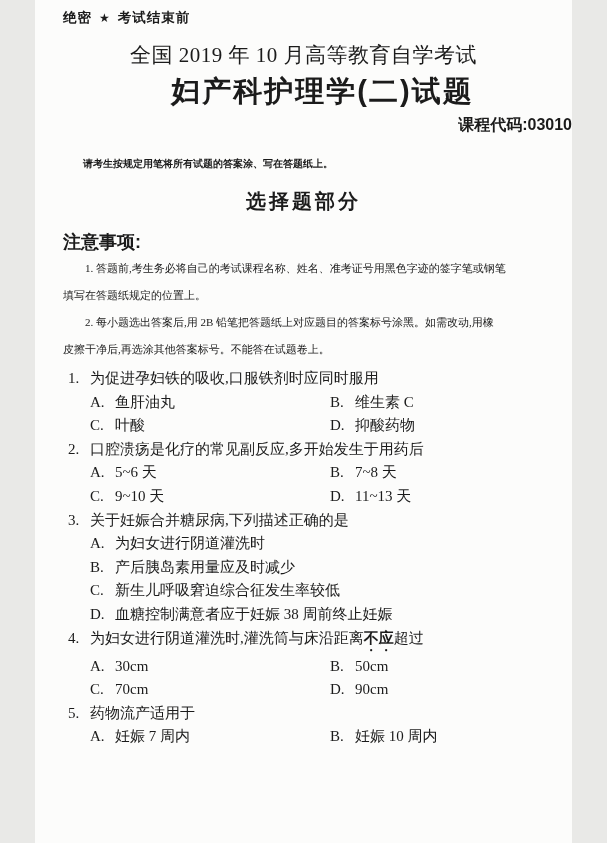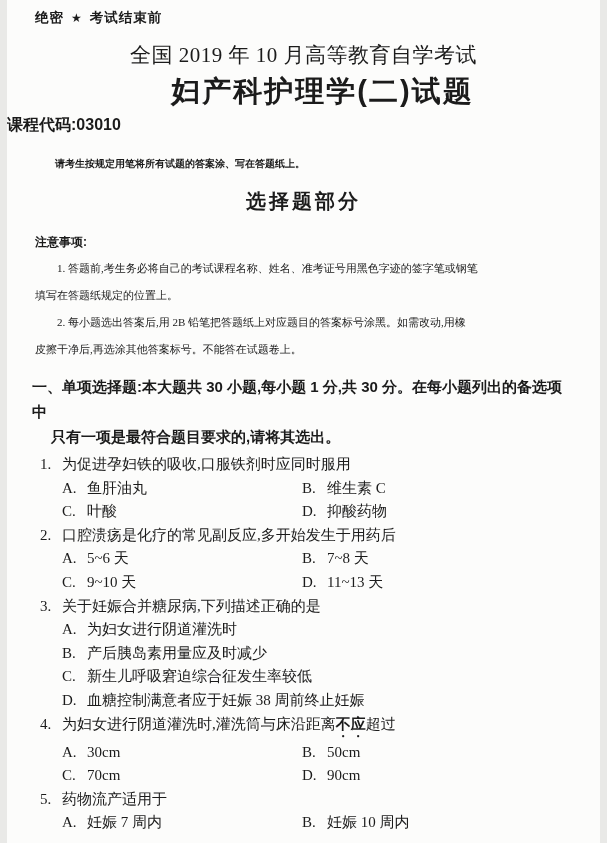--- a/index.html
+++ b/index.html
@@ -1,19 +1,19 @@
 <!DOCTYPE html>
 <html><head>
 <meta charset="utf-8">
 <style>
   * { margin: 0; padding: 0; box-sizing: border-box; }
   html, body { background: #e9e9e7; }
   .page {
     position: relative;
-    width: 593px;
+    width: 537px;
     height: 843px;
     margin: 0 auto;
     background: #fcfcfb;
     color: #1b1b1b;
     font-family: "Liberation Serif", "DejaVu Serif", serif;
     display: flex;
     flex-direction: column;
     overflow: hidden;
   }
   .classified {
@@ -37,21 +37,21 @@
     margin-top: 3px;
     text-align: center;
     font-size: 29px;
     font-weight: 700;
     font-family: "Liberation Sans", "DejaVu Sans", sans-serif;
     letter-spacing: 2px;
     padding-left: 38px;
   }
   .course {
     margin-top: 3px;
-    text-align: left;
+    text-align: right;
     font-size: 16px;
     font-weight: 700;
     font-family: "Liberation Sans", "DejaVu Sans", sans-serif;
   }
   .instruction {
     margin: 17px 30px 0 28px;
     text-indent: 2em;
     font-size: 10px;
     font-weight: 700;
     line-height: 22px;
@@ -59,21 +59,21 @@
   .part-heading {
     margin-top: 13px;
     text-align: center;
     font-size: 20px;
     font-weight: 700;
     font-family: "Liberation Sans", "DejaVu Sans", sans-serif;
     letter-spacing: 3px;
   }
   .notice-heading {
     margin: 14px 12px 0 28px;
-    font-size: 12px;
+    font-size: 18px;
     font-weight: 700;
     font-family: "Liberation Sans", "DejaVu Sans", sans-serif;
     line-height: 26px;
   }
   .notice-line {
     margin: 0 28px 0 28px;
     font-size: 11px;
     line-height: 27px;
     text-align: justify;
   }
@@ -120,147 +120,143 @@
   <div class="instruction">请考生按规定用笔将所有试题的答案涂、写在答题纸上。</div>
 
   <div class="part-heading">选择题部分</div>
 
   <div class="notice-heading">注意事项:</div>
   <div class="notice-line first">1. 答题前,考生务必将自己的考试课程名称、姓名、准考证号用黑色字迹的签字笔或钢笔</div>
   <div class="notice-line">填写在答题纸规定的位置上。</div>
   <div class="notice-line first">2. 每小题选出答案后,用 2B 铅笔把答题纸上对应题目的答案标号涂黑。如需改动,用橡</div>
   <div class="notice-line">皮擦干净后,再选涂其他答案标号。不能答在试题卷上。</div>
 
-  <div class="section-heading">
-    <div class="section-line1">一、单项选择题:本大题共 30 小题,每小题 1 分,共 30 分。在每小题列出的备选项中</div>
-    <div class="section-line2">只有一项是最符合题目要求的,请将其选出。</div>
+
+  <div class="questions">
+
+    <div class="question">
+      <div class="q-stem">
+        <span class="q-num">1.</span><span>为促进孕妇铁的吸收,口服铁剂时应同时服用</span>
+      </div>
+      <div class="opt-row two-col">
+        <span class="opt">
+            <span class="opt-label">A.</span>
+            <span>鱼肝油丸</span>
+          </span>
+        <span class="opt">
+            <span class="opt-label">B.</span>
+            <span>维生素 C</span>
+          </span>
+      </div>
+      <div class="opt-row two-col">
+        <span class="opt">
+            <span class="opt-label">C.</span>
+            <span>叶酸</span>
+          </span>
+        <span class="opt">
+            <span class="opt-label">D.</span>
+            <span>抑酸药物</span>
+          </span>
+      </div>
+    </div>
+
+    <div class="question">
+      <div class="q-stem">
+        <span class="q-num">2.</span><span>口腔溃疡是化疗的常见副反应,多开始发生于用药后</span>
+      </div>
+      <div class="opt-row two-col">
+        <span class="opt">
+            <span class="opt-label">A.</span>
+            <span>5~6 天</span>
+          </span>
+        <span class="opt">
+            <span class="opt-label">B.</span>
+            <span>7~8 天</span>
+          </span>
+      </div>
+      <div class="opt-row two-col">
+        <span class="opt">
+            <span class="opt-label">C.</span>
+            <span>9~10 天</span>
+          </span>
+        <span class="opt">
+            <span class="opt-label">D.</span>
+            <span>11~13 天</span>
+          </span>
+      </div>
+    </div>
+
+    <div class="question">
+      <div class="q-stem">
+        <span class="q-num">3.</span><span>关于妊娠合并糖尿病,下列描述正确的是</span>
+      </div>
+      <div class="opt-row">
+        <span class="opt">
+            <span class="opt-label">A.</span>
+            <span>为妇女进行阴道灌洗时</span>
+          </span>
+      </div>
+      <div class="opt-row">
+        <span class="opt">
+            <span class="opt-label">B.</span>
+            <span>产后胰岛素用量应及时减少</span>
+          </span>
+      </div>
+      <div class="opt-row">
+        <span class="opt">
+            <span class="opt-label">C.</span>
+            <span>新生儿呼吸窘迫综合征发生率较低</span>
+          </span>
+      </div>
+      <div class="opt-row">
+        <span class="opt">
+            <span class="opt-label">D.</span>
+            <span>血糖控制满意者应于妊娠 38 周前终止妊娠</span>
+          </span>
+      </div>
+    </div>
+
+    <div class="question">
+      <div class="q-stem">
+        <span class="q-num">4.</span><span>为妇女进行阴道灌洗时,灌洗筒与床沿距离</span><span class="em-dots">不应</span><span>超过</span>
+      </div>
+      <div class="opt-row two-col">
+        <span class="opt">
+            <span class="opt-label">A.</span>
+            <span>30cm</span>
+          </span>
+        <span class="opt">
+            <span class="opt-label">B.</span>
+            <span>50cm</span>
+          </span>
+      </div>
+      <div class="opt-row two-col">
+        <span class="opt">
+            <span class="opt-label">C.</span>
+            <span>70cm</span>
+          </span>
+        <span class="opt">
+            <span class="opt-label">D.</span>
+            <span>90cm</span>
+          </span>
+      </div>
+    </div>
+
+    <div class="question">
+      <div class="q-stem">
+        <span class="q-num">5.</span><span>药物流产适用于</span>
+      </div>
+      <div class="opt-row two-col">
+        <span class="opt">
+            <span class="opt-label">A.</span>
+            <span>妊娠 7 周内</span>
+          </span>
+        <span class="opt">
+            <span class="opt-label">B.</span>
+            <span>妊娠 10 周内</span>
+          </span>
+      </div>
+
+    </div>
+
   </div>
 
-  <div class="questions">
-
-    <div class="question">
-      <div class="q-stem">
-        <span class="q-num">1.</span><span>为促进孕妇铁的吸收,口服铁剂时应同时服用</span>
-      </div>
-      <div class="opt-row two-col">
-        <span class="opt">
-            <span class="opt-label">A.</span>
-            <span>鱼肝油丸</span>
-          </span>
-        <span class="opt">
-            <span class="opt-label">B.</span>
-            <span>维生素 C</span>
-          </span>
-      </div>
-      <div class="opt-row two-col">
-        <span class="opt">
-            <span class="opt-label">C.</span>
-            <span>叶酸</span>
-          </span>
-        <span class="opt">
-            <span class="opt-label">D.</span>
-            <span>抑酸药物</span>
-          </span>
-      </div>
-    </div>
-
-    <div class="question">
-      <div class="q-stem">
-        <span class="q-num">2.</span><span>口腔溃疡是化疗的常见副反应,多开始发生于用药后</span>
-      </div>
-      <div class="opt-row two-col">
-        <span class="opt">
-            <span class="opt-label">A.</span>
-            <span>5~6 天</span>
-          </span>
-        <span class="opt">
-            <span class="opt-label">B.</span>
-            <span>7~8 天</span>
-          </span>
-      </div>
-      <div class="opt-row two-col">
-        <span class="opt">
-            <span class="opt-label">C.</span>
-            <span>9~10 天</span>
-          </span>
-        <span class="opt">
-            <span class="opt-label">D.</span>
-            <span>11~13 天</span>
-          </span>
-      </div>
-    </div>
-
-    <div class="question">
-      <div class="q-stem">
-        <span class="q-num">3.</span><span>关于妊娠合并糖尿病,下列描述正确的是</span>
-      </div>
-      <div class="opt-row">
-        <span class="opt">
-            <span class="opt-label">A.</span>
-            <span>为妇女进行阴道灌洗时</span>
-          </span>
-      </div>
-      <div class="opt-row">
-        <span class="opt">
-            <span class="opt-label">B.</span>
-            <span>产后胰岛素用量应及时减少</span>
-          </span>
-      </div>
-      <div class="opt-row">
-        <span class="opt">
-            <span class="opt-label">C.</span>
-            <span>新生儿呼吸窘迫综合征发生率较低</span>
-          </span>
-      </div>
-      <div class="opt-row">
-        <span class="opt">
-            <span class="opt-label">D.</span>
-            <span>血糖控制满意者应于妊娠 38 周前终止妊娠</span>
-          </span>
-      </div>
-    </div>
-
-    <div class="question">
-      <div class="q-stem">
-        <span class="q-num">4.</span><span>为妇女进行阴道灌洗时,灌洗筒与床沿距离</span><span class="em-dots">不应</span><span>超过</span>
-      </div>
-      <div class="opt-row two-col">
-        <span class="opt">
-            <span class="opt-label">A.</span>
-            <span>30cm</span>
-          </span>
-        <span class="opt">
-            <span class="opt-label">B.</span>
-            <span>50cm</span>
-          </span>
-      </div>
-      <div class="opt-row two-col">
-        <span class="opt">
-            <span class="opt-label">C.</span>
-            <span>70cm</span>
-          </span>
-        <span class="opt">
-            <span class="opt-label">D.</span>
-            <span>90cm</span>
-          </span>
-      </div>
-    </div>
-
-    <div class="question">
-      <div class="q-stem">
-        <span class="q-num">5.</span><span>药物流产适用于</span>
-      </div>
-      <div class="opt-row two-col">
-        <span class="opt">
-            <span class="opt-label">A.</span>
-            <span>妊娠 7 周内</span>
-          </span>
-        <span class="opt">
-            <span class="opt-label">B.</span>
-            <span>妊娠 10 周内</span>
-          </span>
-      </div>
-
-    </div>
-
-  </div>
-
 </div>
 
 </body></html>

